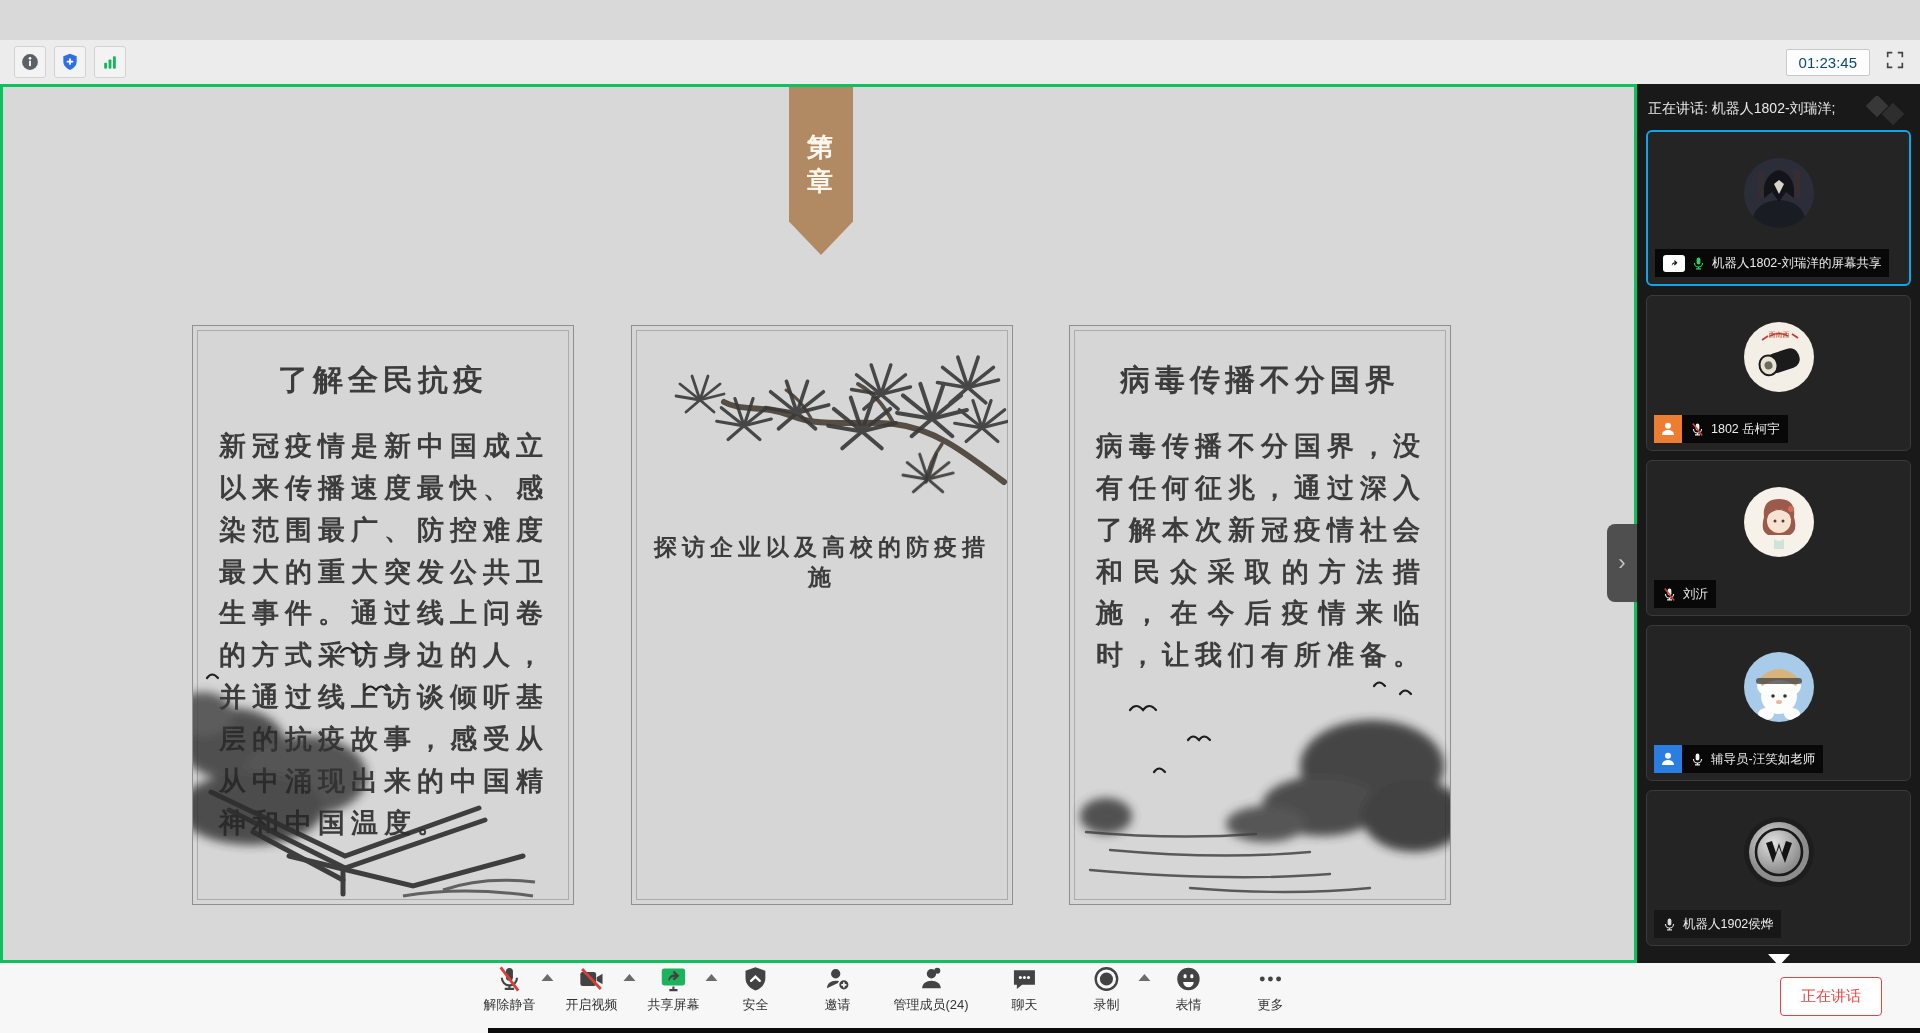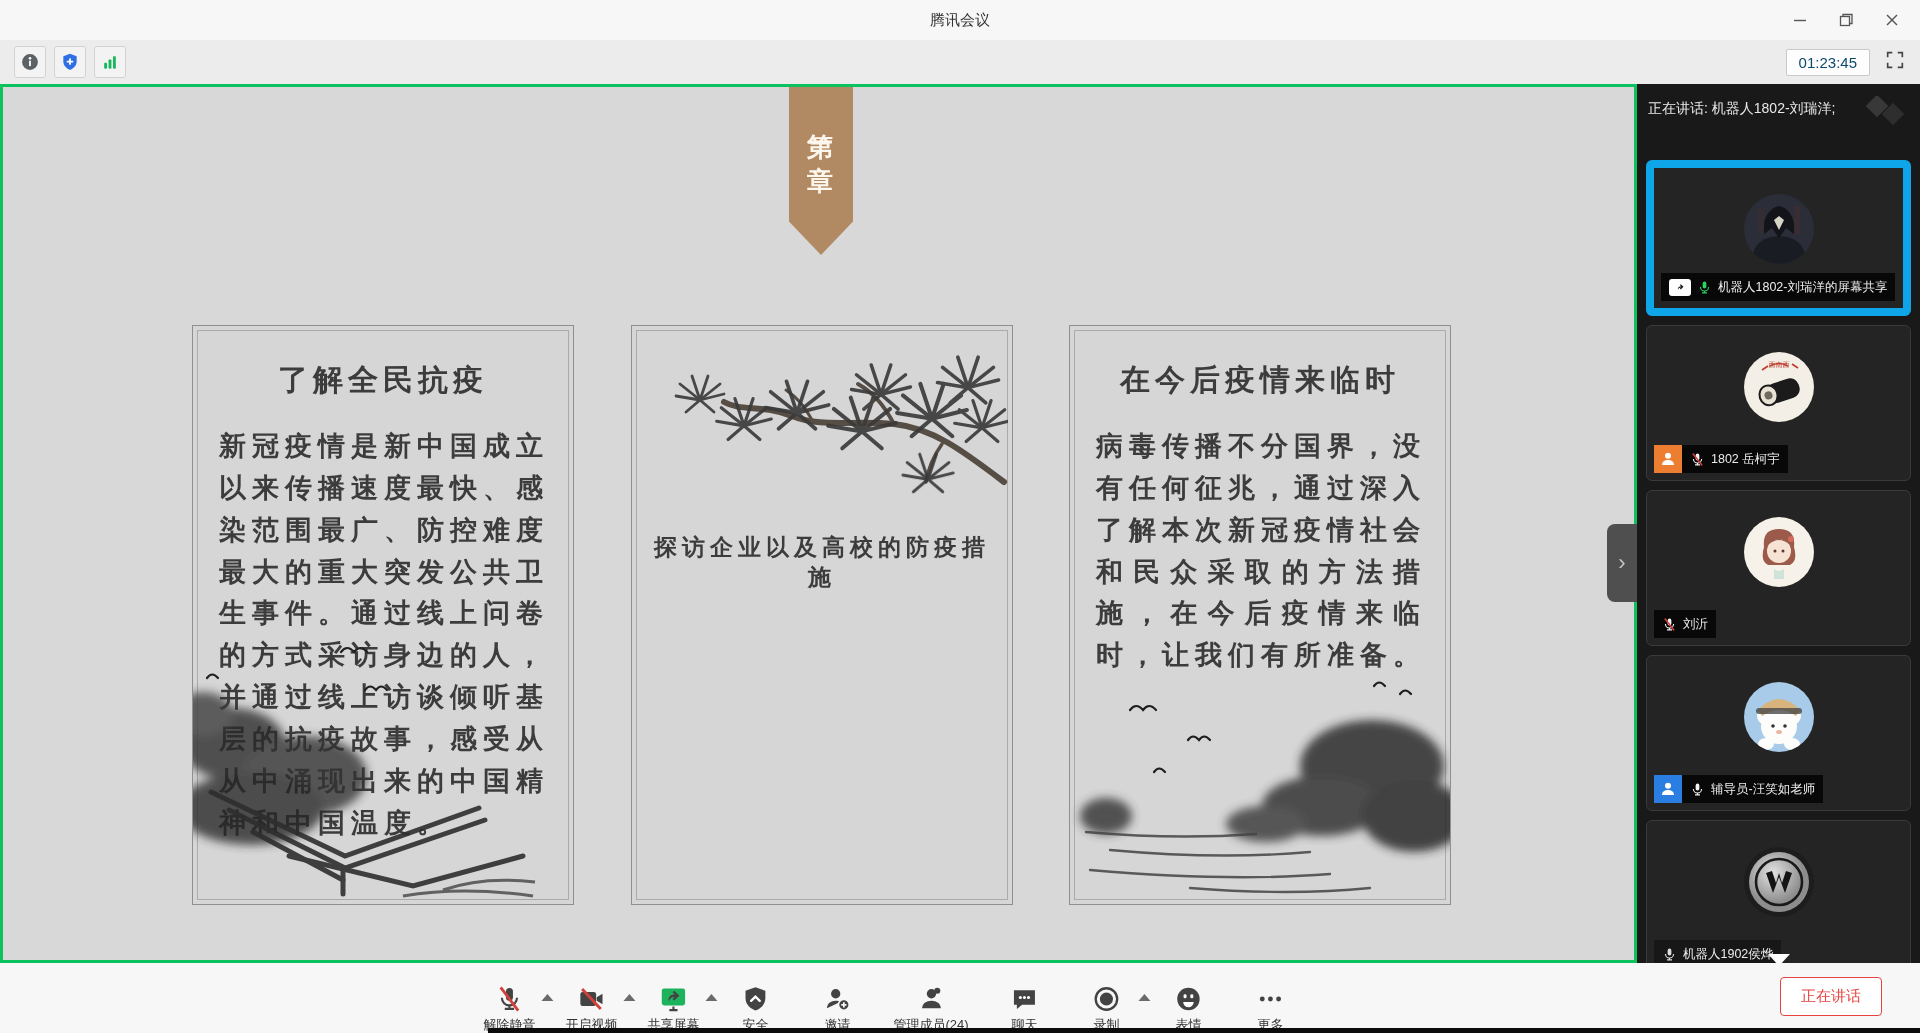--- a/index.html
+++ b/index.html
@@ -60,21 +60,21 @@
 
   
   .sidebar{position:absolute;left:1637px;top:0;width:283px;height:887px;background:#191919;
            box-sizing:border-box;padding:12px 9px 0 9px;overflow:hidden;}
   .speaking{color:#e9e9e9;font-size:14px;padding:4px 2px 12px 2px;position:relative;white-space:nowrap;overflow:hidden;}
   .wm-diamond{position:absolute;right:26px;top:2px;width:16px;height:16px;background:#383838;
               transform:rotate(45deg);}
   .wm-diamond.d2{right:10px;top:10px;background:#2e2e2e;}
   .tile{position:relative;height:156px;margin-bottom:9px;background:#242424;border:1px solid #3a3a3a;
         border-radius:6px;box-sizing:border-box;overflow:hidden;}
-  .tile.speaking-border{border:8px solid #0ea5e9;margin-top:30px;}
+  .tile.speaking-border{border:2px solid #0ea5e9;}
   .avatar{position:absolute;left:50%;top:26px;transform:translateX(-50%);width:70px;height:70px;
           border-radius:50%;overflow:hidden;}
   .label-row{position:absolute;left:7px;bottom:7px;display:flex;align-items:stretch;max-width:94%;}
   .role-badge{width:28px;min-width:28px;display:flex;align-items:center;justify-content:center;}
   .role-badge svg{width:18px;height:18px;color:#fff;}
   .badge-orange{background:#ed7d31;} .badge-blue{background:#2a7de1;}
   .name-label{background:rgba(0,0,0,0.78);display:flex;align-items:center;gap:6px;
               padding:0 8px;height:28px;}
   .name-label.translucent{background:rgba(0,0,0,0.35);}
   .name-label .ptext{color:#ececec;font-size:12.5px;white-space:nowrap;}
@@ -82,21 +82,21 @@
   .mic-green{color:#2ad163;} .mic-white{color:#f2f2f2;}
   .share-badge{width:22px;height:17px;background:#fff;border-radius:3px;display:flex;
                align-items:center;justify-content:center;}
   .share-badge svg{width:13px;height:11px;color:#1c1c1c;}
   .more-tri{position:absolute;left:50%;bottom:5px;transform:translateX(-50%);width:0;height:0;
             border-left:11px solid transparent;border-right:11px solid transparent;
             border-top:12px solid #fdfdfd;}
 
   
   .bottombar{position:absolute;left:0;top:963px;width:1920px;height:70px;background:#f7f7f7;}
-  .tb-group{position:absolute;top:22px;left:50%;transform:translateX(calc(-50% - 70px));
+  .tb-group{position:absolute;top:2px;left:50%;transform:translateX(calc(-50% - 70px));
             display:flex;align-items:flex-start;gap:30px;}
   .tbtn{position:relative;display:flex;flex-direction:column;align-items:center;gap:3px;min-width:52px;}
   .tbicon{width:28px;height:28px;color:#434343;}
   .tlabel{font-size:13px;color:#333;white-space:nowrap;}
   .caret{position:absolute;right:-18px;top:9px;width:0;height:0;border-left:6px solid transparent;
          border-right:6px solid transparent;border-bottom:7px solid #6b6b6b;}
   .endbtn{position:absolute;right:38px;top:14px;background:#fff;border:1px solid #e64340;color:#e64340;
           border-radius:4px;padding:9px 20px;font-size:15px;}
   .bottom-strip{position:absolute;left:488px;bottom:0;width:1432px;height:5px;background:#0c0c0c;}
 </style>
@@ -130,43 +130,20 @@
           <line x1="0" y1="0" x2="-7" y2="6"></line>
             <line x1="0" y1="0" x2="7" y2="6"></line>
         </g>
       </symbol>
       <filter id="inkblur">
           <feGaussianBlur stdDeviation="5"></feGaussianBlur>
         </filter>
     </defs>
   </svg>
 
-  <div class="titlebar">
-    <div class="wtitle">腾讯会议</div>
-
-    <div class="wcontrols" style="display:flex;position:absolute;right:8px;top:0;height:40px;align-items:center;gap:6px;">
-      <div class="wbtn">
-        <svg viewBox="0 0 14 14">
-            <line x1="1" y1="7.5" x2="13" y2="7.5" stroke="#555" stroke-width="1.4"></line>
-          </svg>
-      </div>
-      <div class="wbtn">
-        <svg viewBox="0 0 14 14" fill="none" stroke="#555" stroke-width="1.3">
-          <rect x="1.5" y="3.5" width="9" height="9"></rect>
-            <path d="M4 3.5V1.5h9v9h-2"></path>
-        </svg>
-      </div>
-      <div class="wbtn">
-        <svg viewBox="0 0 14 14" stroke="#555" stroke-width="1.4">
-          <line x1="2" y1="2" x2="12" y2="12"></line>
-            <line x1="12" y1="2" x2="2" y2="12"></line>
-        </svg>
-      </div>
-    </div>
-  </div>
 
   <div class="statusbar">
     <div class="sicon-box">
       <svg viewBox="0 0 24 24">
         <circle cx="12" cy="12" r="9.5" fill="#5c6166"></circle>
         <circle cx="12" cy="7.6" r="1.6" fill="#fff"></circle>
         <rect x="10.9" y="10.2" width="2.2" height="7" rx="1" fill="#fff"></rect>
       </svg>
     </div>
     <div class="sicon-box">
@@ -247,21 +224,21 @@
             <use href="#sym-needles" x="300" y="20" width="72" height="56"></use>
             <use href="#sym-needles" x="318" y="64" width="64" height="50"></use>
             <use href="#sym-needles" x="40" y="40" width="56" height="44"></use>
             <use href="#sym-needles" x="266" y="118" width="60" height="46"></use>
           </g>
         </svg>
         <div class="p-title small-top cal" style="font-size:23px;">探访企业以及高校的防疫措施</div>
       </div>
 
       <div class="panel panel-3">
-        <div class="p-title cal">在今后疫情来临时</div>
+        <div class="p-title cal">病毒传播不分国界</div>
         <div class="p-body cal">病毒传播不分国界，没有任何征兆，通过深入了解本次新冠疫情社会和民众采取的方法措施，在今后疫情来临时，让我们有所准备。</div>
         <svg class="ink ink-c" viewBox="0 0 380 230">
           <g filter="url(#inkblur)" opacity="0.82">
             <ellipse cx="302" cy="92" rx="72" ry="46" fill="#262626"></ellipse>
             <ellipse cx="252" cy="132" rx="60" ry="30" fill="#2e2e2e"></ellipse>
             <ellipse cx="344" cy="142" rx="52" ry="36" fill="#222"></ellipse>
             <ellipse cx="196" cy="150" rx="40" ry="18" fill="#3b3b3b"></ellipse>
             <ellipse cx="36" cy="142" rx="26" ry="18" fill="#343434"></ellipse>
           </g>
           <g stroke="#444" stroke-width="2.4" fill="none" stroke-linecap="round" opacity="0.85">

